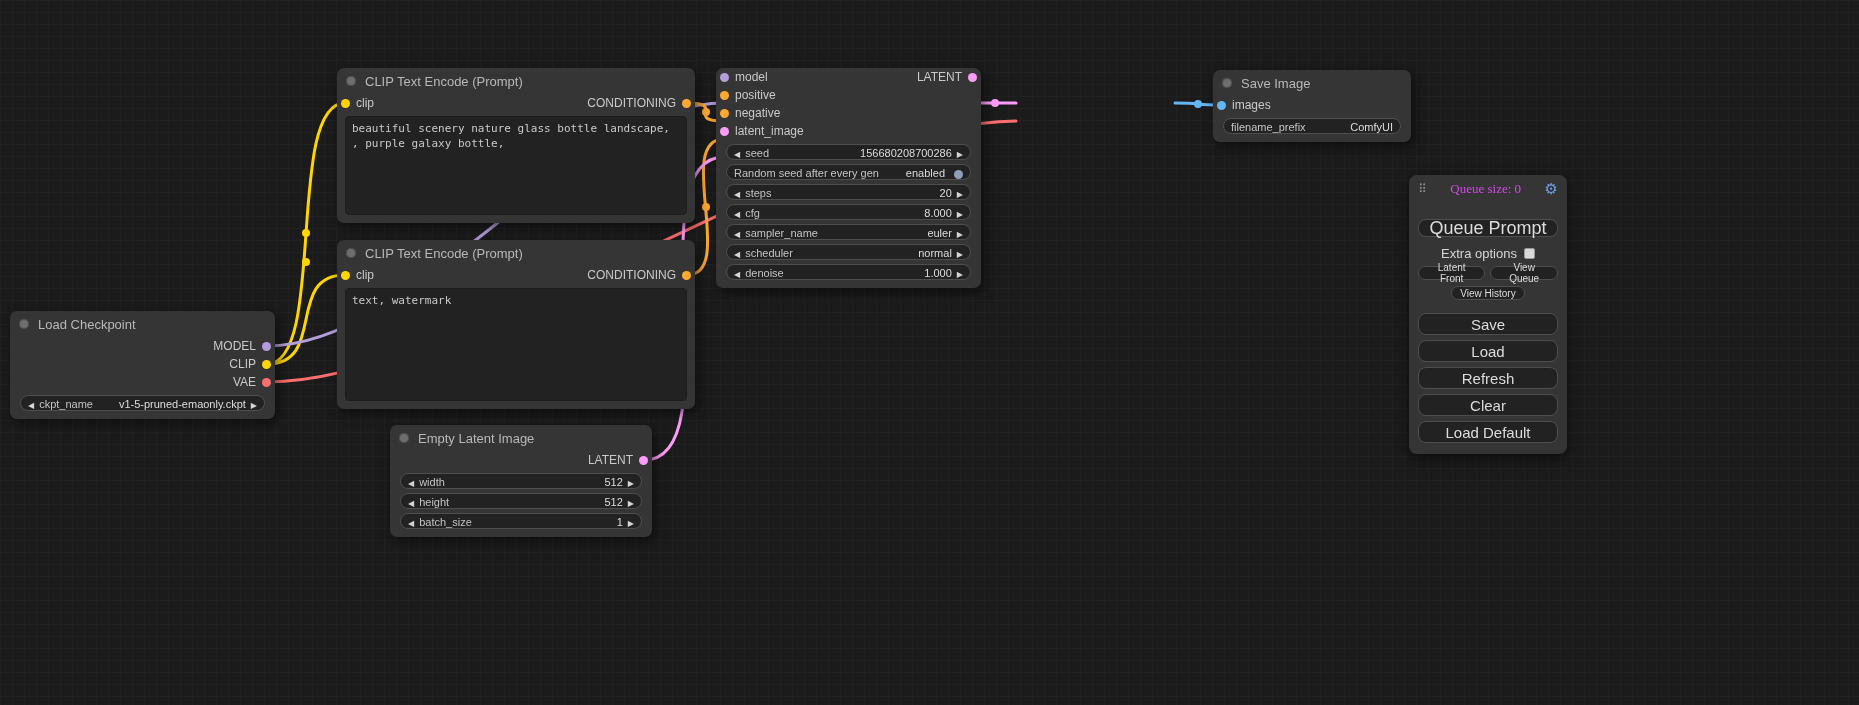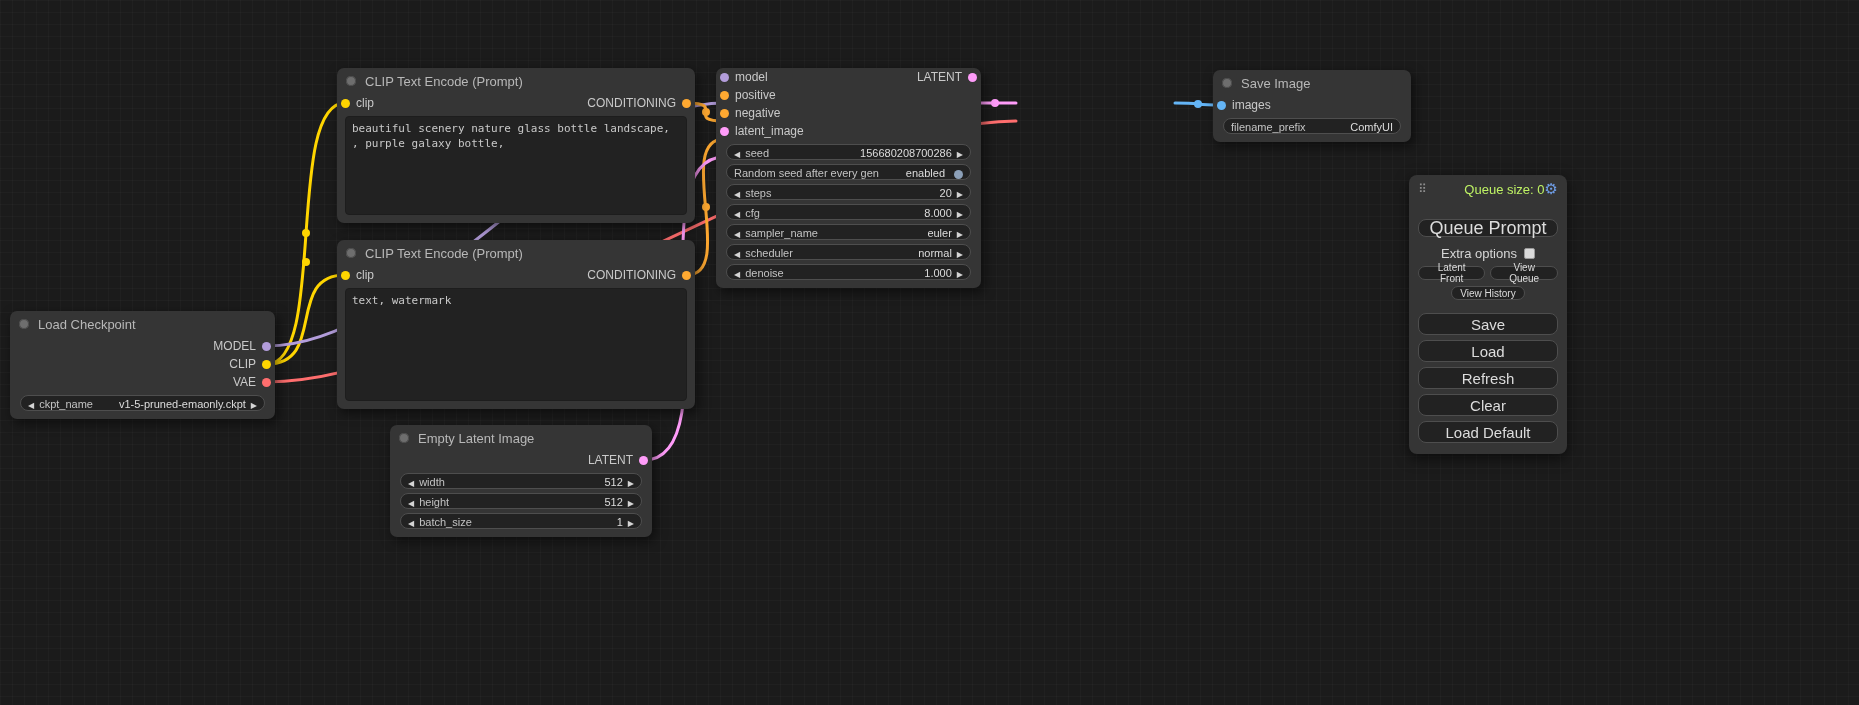--- a/index.html
+++ b/index.html
@@ -48,21 +48,21 @@
   }
   
   .queue-panel {
     position:absolute; left:1409px; top:175px; width:158px; z-index:3;
     background:#353535; border-radius:8px; box-shadow:0 4px 14px rgba(0,0,0,.6);
     padding:5px 9px 11px; display:flex; flex-direction:column; align-items:center;
     font-size:13px; color:#d6d6d6;
   }
   .qp-header { width:100%; display:flex; align-items:center; height:18px; }
   .drag-handle { color:#8d8d8d; font-size:12px; cursor:grab; }
-  .qp-size { flex:1; text-align:right; font-size:13px; color:#bef264; }
+  .qp-size { flex:1; text-align:center; font-size:13px; color:#d946ef;font-family:Liberation Serif, serif; }
   .gear { font-size:15px; cursor:pointer; }
   .btn {
     background:#222222; border:1px solid #4e4e4e; border-radius:8px;
     color:#dcdcdc; font-family:inherit; cursor:pointer; display:flex;
     align-items:center; justify-content:center;
   }
   .btn-queue { width:100%; height:18px; font-size:18px; margin-top:21px; }
   .extra-row { display:flex; align-items:center; gap:7px; margin-top:9px; height:14px; }
   .checkbox { width:11px; height:11px; background:#dadada; border-radius:2px; border:1px solid #9a9a9a; cursor:pointer; }
   .pill-row { display:flex; gap:5px; margin-top:6px; }

